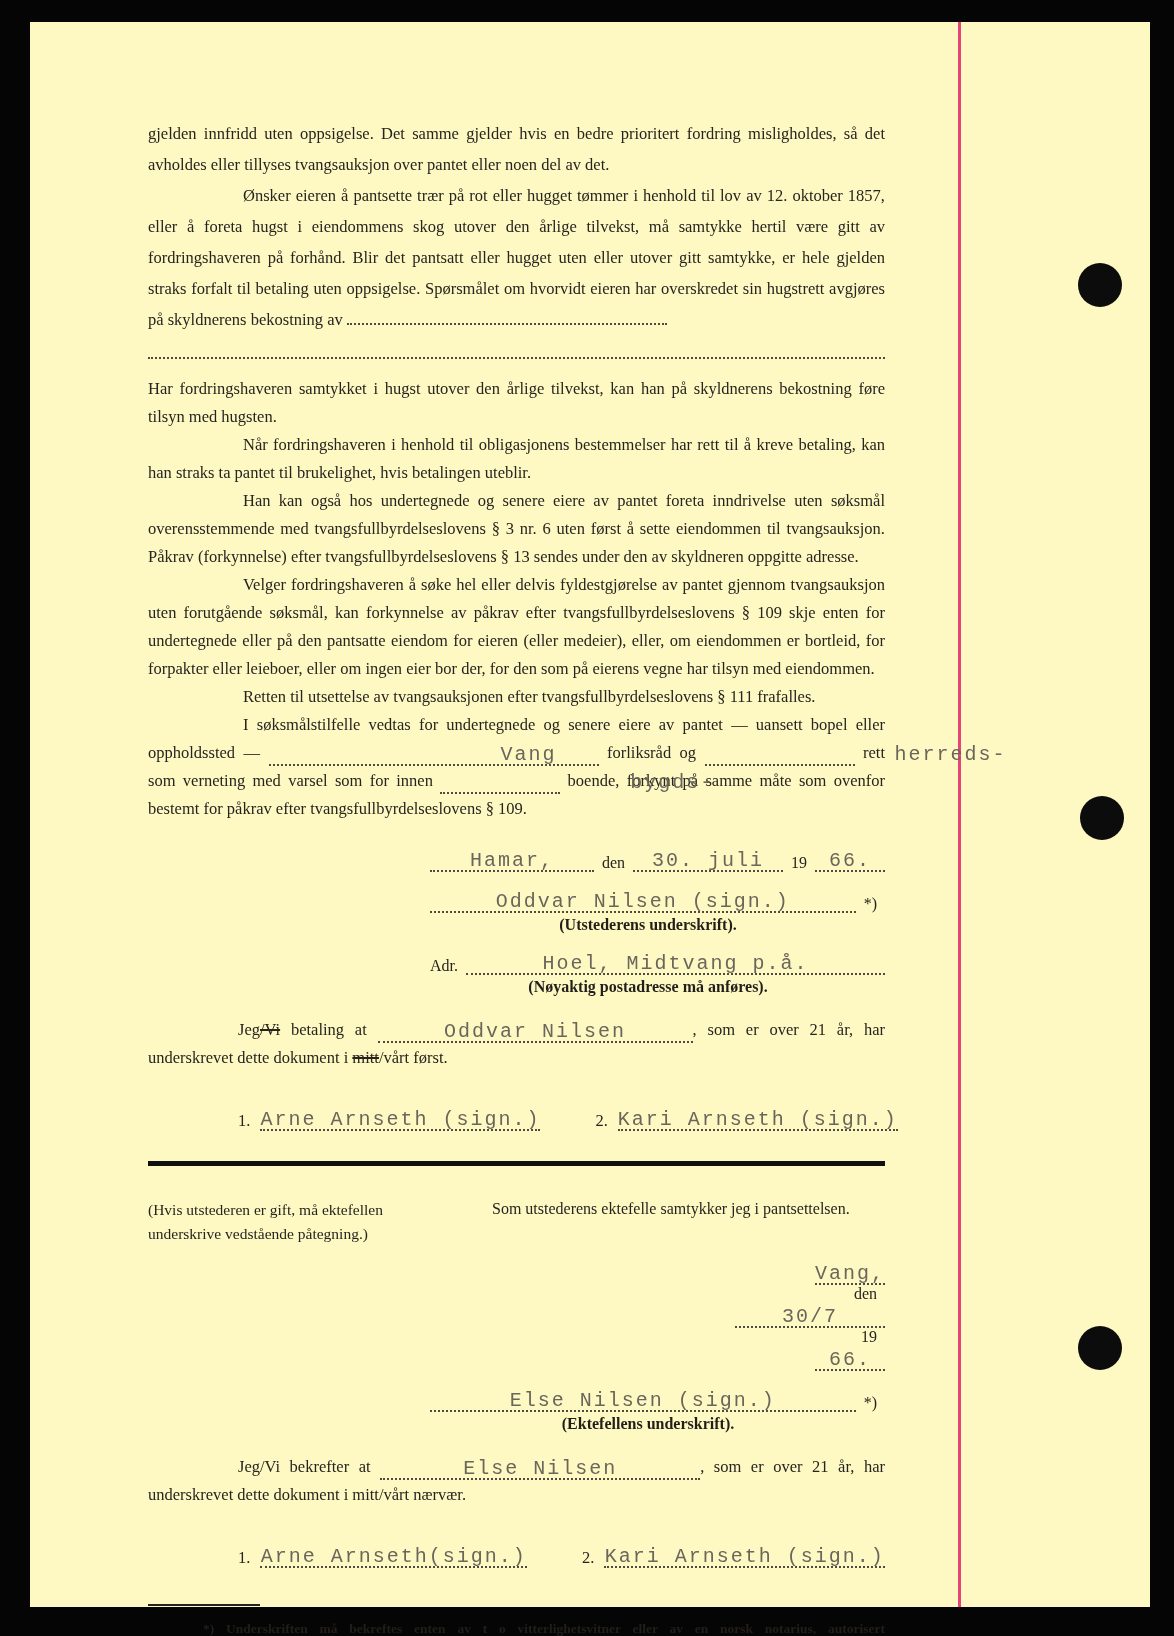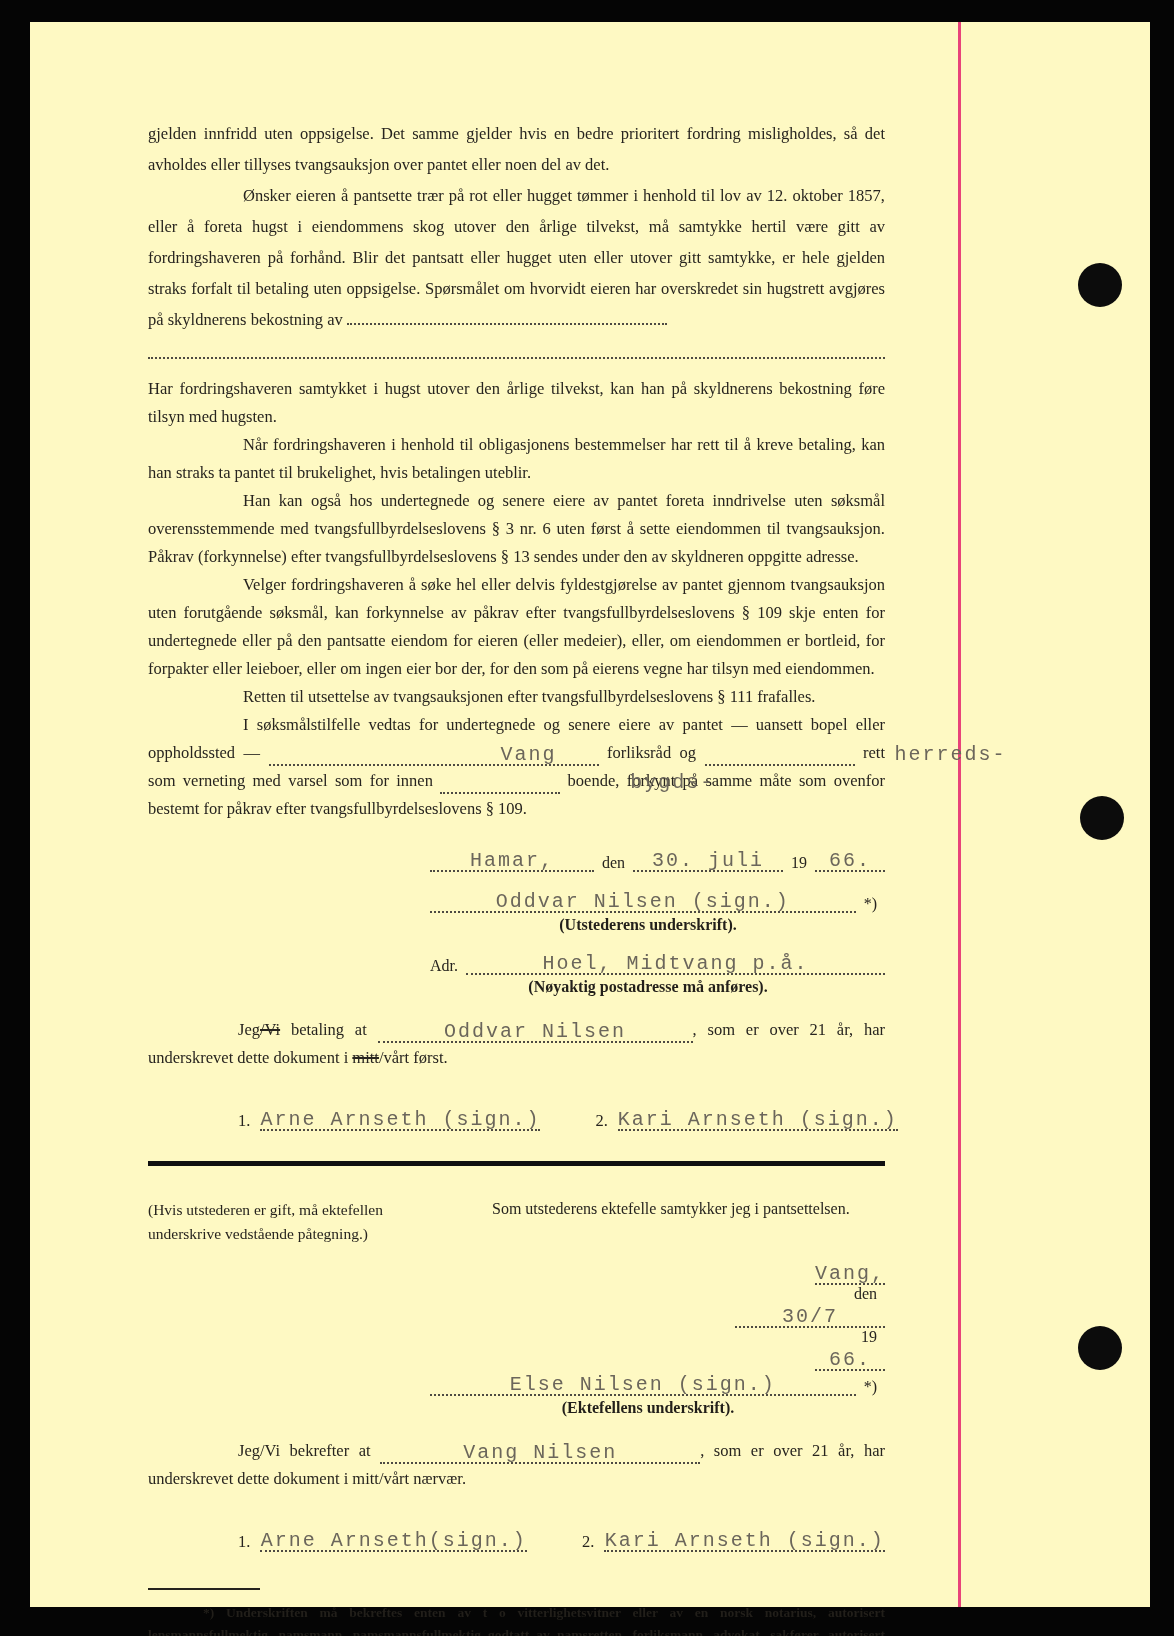--- a/index.html
+++ b/index.html
@@ -176,28 +176,28 @@
     </div>
 
     <div class="sig-row" style="margin-top:14px;flex-direction:column;">
       <span class="blank grow"><span class="typed">Vang,</span></span>
       <span class="lbl">den</span>
       <span class="blank" style="width:150px;"><span class="typed">30/7</span></span>
       <span class="lbl">19</span>
       <span class="blank" style="width:70px;"><span class="typed">66.</span></span>
     </div>
 
-    <div class="sig-row" style="justify-content:flex-end;">
+    <div class="sig-row" style="margin-top:16px;justify-content:flex-end;">
       <span class="blank grow"><span class="typed">Else Nilsen (sign.)</span></span>
       <span class="lbl">*)</span>
     </div>
     <div class="caption">(Ektefellens underskrift).</div>
 
     <p class="lh-b confirm"><span class="first-indent"></span><span>Jeg/Vi bekrefter at</span>
-      <span class="blank" style="width:320px;"><span class="typed">Vang Nilsen</span></span><span>, som er over 21 år, har underskrevet dette dokument i mitt/vårt nærvær.</span>
+      <span class="blank" style="width:320px;"><span class="typed">Else Nilsen</span></span><span>, som er over 21 år, har underskrevet dette dokument i mitt/vårt nærvær.</span>
     </p>
 
     <div class="witness-row">
       <span class="num">1.</span>
       <span class="blank w-blank1"><span class="typed">Arne Arnseth(sign.)</span></span>
       <span class="w-gap"></span>
       <span class="num">2.</span>
       <span class="blank w-blank2"><span class="typed">Kari Arnseth (sign.)</span></span>
     </div>
 

